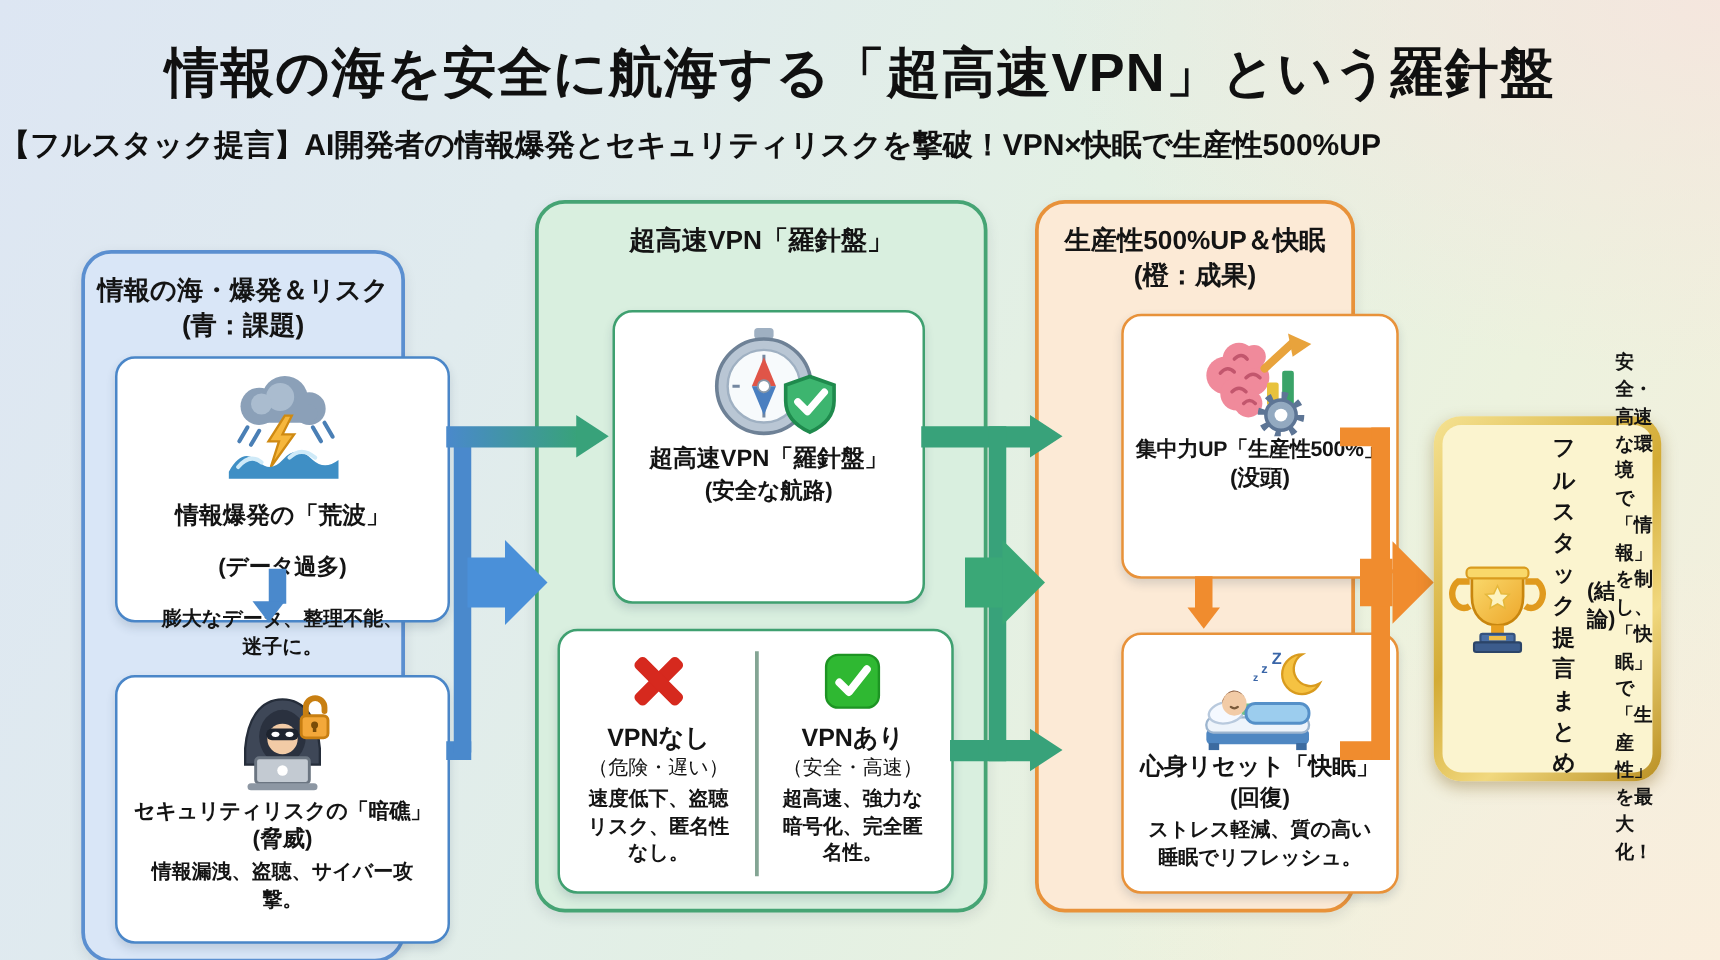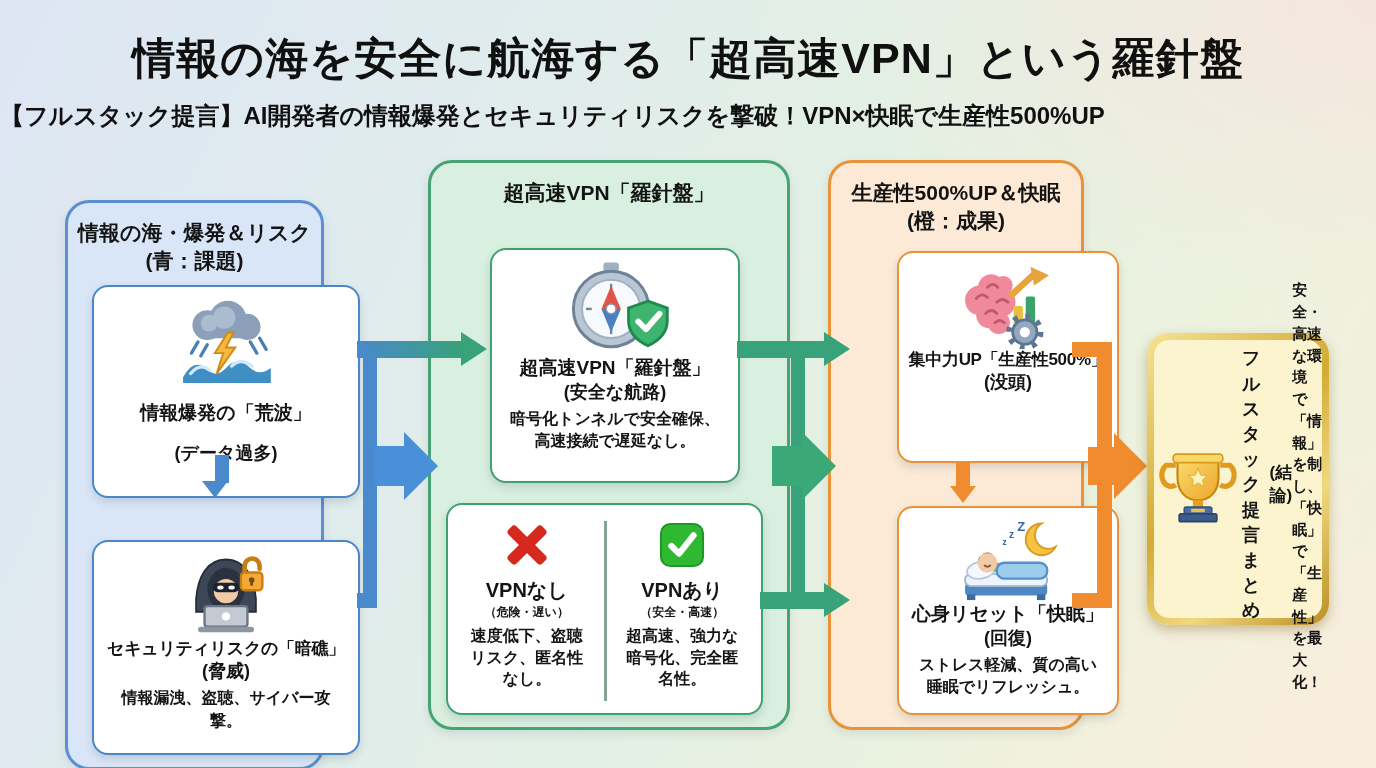--- a/index.html
+++ b/index.html
@@ -31,21 +31,21 @@
   .icon-wrap { display:flex; align-items:center; justify-content:center; }
   .card-title { font-size:19px; font-weight:800; white-space:nowrap; line-height:1.3; }
   .t-sm { font-size:17px; letter-spacing:-0.3px; }
   .card-sub { font-size:18px; font-weight:800; line-height:1.3; }
   .card-body { font-size:16px; font-weight:700; line-height:1.38; margin-top:4px; white-space:pre-line; }
 
   
   .cmp { flex-direction:row; align-items:stretch; padding:10px 1px; }
   .half { width:50%; display:flex; flex-direction:column; align-items:center; text-align:center; padding-top:6px; }
   .half-title { font-size:20px; font-weight:800; margin-top:8px; }
-  .half-sub { font-size:12px; font-weight:700; }
+  .half-sub { font-size:16px; font-weight:400; }
   .half-body { font-size:16px; font-weight:700; line-height:1.35; margin-top:4px; white-space:pre-line; }
   .divider { position:absolute; left:156px; top:16px; width:3px; height:180px; background:#84a594; }
 
   
   .gold-frame { position:absolute; left:1147px; top:333px; width:182px; height:292px;
     border-radius:22px; padding:7px; background:linear-gradient(135deg,#f5e292,#d3ab35 45%,#f1d87e 70%,#b98f22);
     box-shadow:0 5px 12px rgba(120,90,20,.35); }
   .gold-inner { width:100%; height:100%; border-radius:15px; background:#fbf4cf;
     display:flex; flex-direction:row; align-items:center; text-align:left; padding-top:10px; }
   .gold-title { font-size:18px; font-weight:800; line-height:1.4; margin-top:2px; white-space:pre-line; }
@@ -84,20 +84,22 @@
           <circle cx="58" cy="24" r="12" fill="#aabccf"></circle>
           <circle cx="42" cy="30" r="9" fill="#aabccf"></circle>
           <polygon points="62,40 48,62 57,62 50,84 70,56 60,56 68,40" fill="#f6b73c" stroke="#cf8a12" stroke-width="2"></polygon>
           <path d="M14,88 Q26,66 40,80 Q50,89 60,78 Q72,64 86,78 Q96,87 108,78 L108,94 L14,94 Z" fill="#3f8fc5"></path>
           <path d="M22,84 Q32,72 42,80" stroke="#cfeaf8" stroke-width="3.5" fill="none" stroke-linecap="round"></path>
           <path d="M66,76 Q76,66 88,76" stroke="#cfeaf8" stroke-width="3.5" fill="none" stroke-linecap="round"></path>
         </svg>
       </div>
       <div class="card-title">情報爆発の「荒波」</div>
       <div class="card-sub">(データ過多)</div>
+      <div class="card-body">膨大なデータ、整理不能、
+迷子に。</div>
     </div>
     <div class="card card-blue" style="left:24px; top:337px; width:268px; height:215px;">
       <div class="icon-wrap">
         <svg width="112" height="88" viewBox="0 0 120 94">
           <path d="M60,10 C40,10 30,28 28,52 L28,66 L92,66 L92,52 C90,28 80,10 60,10 Z" fill="#3e4757" stroke="#252d3a" stroke-width="2"></path>
           <ellipse cx="60" cy="42" rx="20" ry="23" fill="#2a313f"></ellipse>
           <circle cx="60" cy="44" r="13" fill="#f2cba6"></circle>
           <rect x="46" y="35" width="28" height="10" rx="5" fill="#1d232e"></rect>
           <ellipse cx="54" cy="40" rx="3.4" ry="2.2" fill="#ffffff"></ellipse>
           <ellipse cx="66" cy="40" rx="3.4" ry="2.2" fill="#ffffff"></ellipse>
@@ -133,22 +135,20 @@
           <line x1="78" y1="52" x2="84" y2="52" stroke="#7487a0" stroke-width="2.5"></line>
           <polygon points="58,28 68,52 48,52" fill="#e05548"></polygon>
           <polygon points="48,52 68,52 58,76" fill="#4a7fc0"></polygon>
           <circle cx="58" cy="52" r="5" fill="#ffffff" stroke="#8899aa" stroke-width="1.5"></circle>
           <path d="M96,44 L116,51 V64 C116,77 107,85 96,90 C85,85 76,77 76,64 V51 Z" fill="#3db56f" stroke="#1f8a4d" stroke-width="3"></path>
           <path d="M86,65 L94,73 L108,57" stroke="#ffffff" stroke-width="6" fill="none" stroke-linecap="round" stroke-linejoin="round"></path>
         </svg>
       </div>
       <div class="card-title">超高速VPN「羅針盤」</div>
       <div class="card-sub">(安全な航路)</div>
-      <div class="card-body">暗号化トンネルで安全確保、
-高速接続で遅延なし。</div>
     </div>
     <div class="card card-green cmp" style="left:15px; top:340px; width:317px; height:212px;">
       <div class="half">
         <div class="icon-wrap">
           <svg width="48" height="48" viewBox="0 0 50 50">
             <g transform="translate(25,25)">
               <rect x="-6" y="-25" width="12" height="50" rx="4" fill="#d6291e" transform="rotate(45)"></rect>
               <rect x="-6" y="-25" width="12" height="50" rx="4" fill="#d6291e" transform="rotate(-45)"></rect>
             </g>
           </svg>

